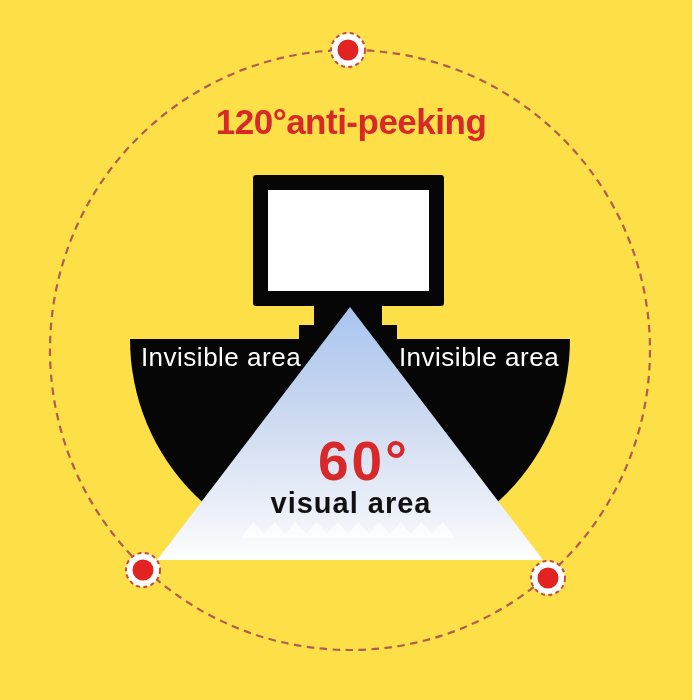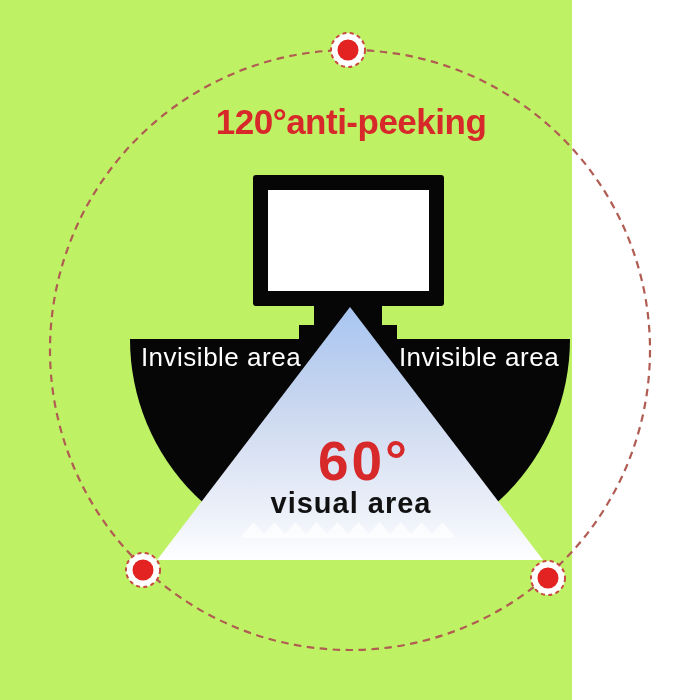--- a/index.html
+++ b/index.html
@@ -6,23 +6,23 @@
     margin: 0;
     padding: 0;
     background: #ffffff;
     width: 700px;
     height: 700px;
     overflow: hidden;
     font-family: "Liberation Sans", sans-serif;
   }
   .stage {
     position: relative;
-    width: 572px;
+    width: 692px;
     height: 700px;
-    background: #bef264;
+    background: #fde047;
   }
   svg { display: block; }
   text { font-family: "Liberation Sans", "DejaVu Sans", sans-serif; }
   .title-text {
     font-size: 35px;
     font-weight: bold;
     letter-spacing: -0.5px;
   }
   .invisible-text {
     font-size: 26px;

